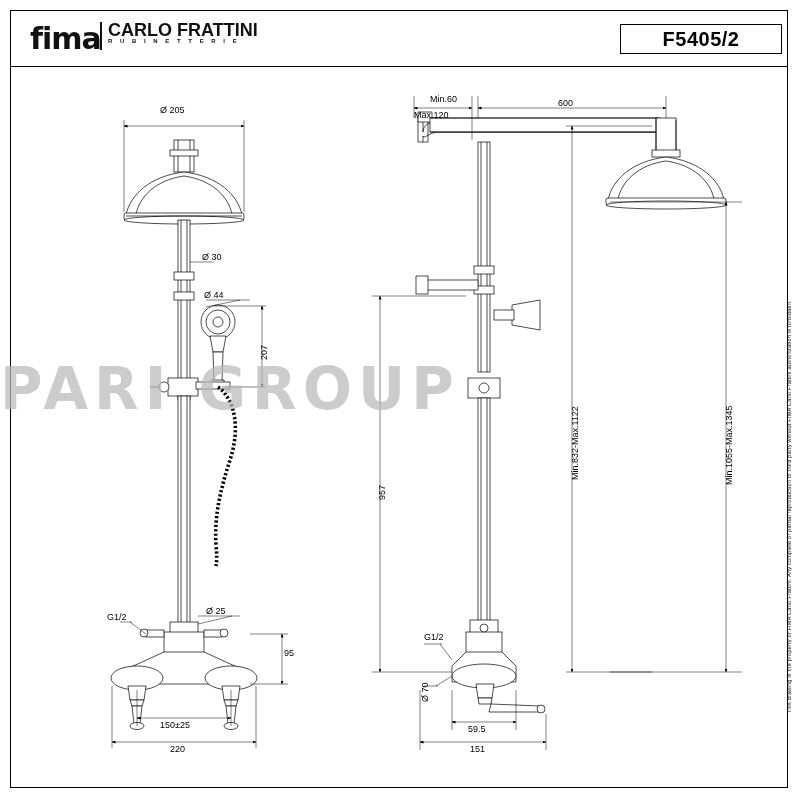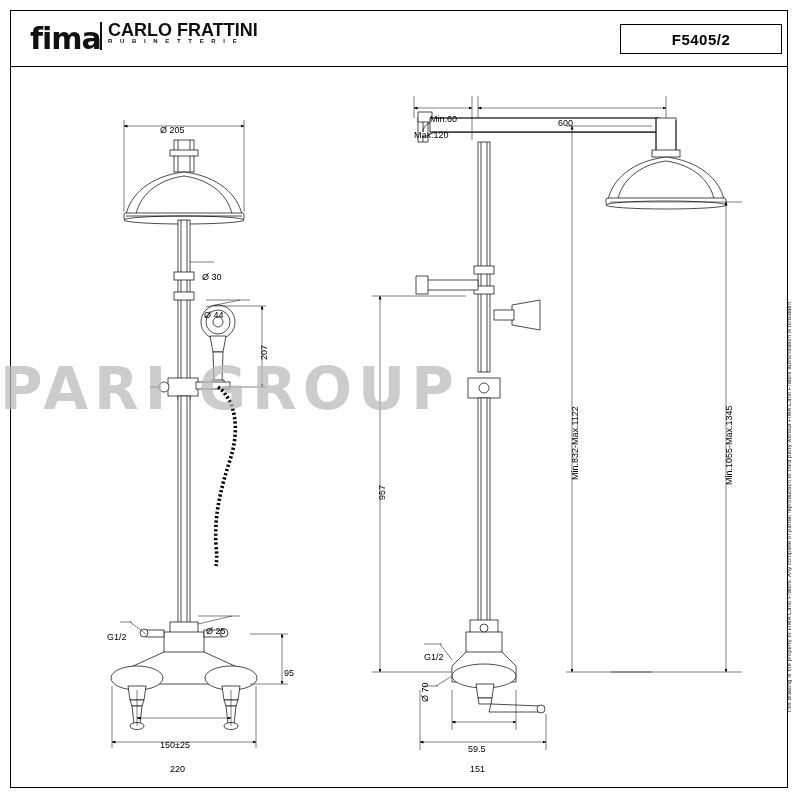--- a/index.html
+++ b/index.html
@@ -1,28 +1,28 @@
 <!DOCTYPE html>
 <html><head>
 <meta charset="utf-8">
 <style>
   html,body{margin:0;padding:0;}
   body{width:800px;height:800px;background:#ffffff;font-family:"Liberation Sans",sans-serif;overflow:hidden;}
   #sheet{position:relative;width:800px;height:800px;}
   .frame{position:absolute;left:10px;top:10px;width:778px;height:778px;border:1px solid #000;box-sizing:border-box;}
-  .dim{position:absolute;font-size:9px;color:#000;white-space:nowrap;letter-spacing:0px;margin-top:20px;}
+  .dim{position:absolute;font-size:9px;color:#000;white-space:nowrap;letter-spacing:0px;}
   .dimv{position:absolute;font-size:9px;color:#000;white-space:nowrap;transform-origin:0 0;transform:rotate(-90deg);}
   
   .logo{position:absolute;left:30px;top:24px;}
   .logo-fima{font-family:"DejaVu Sans",sans-serif;font-weight:bold;font-size:30px;letter-spacing:-1px;color:#111;line-height:30px;}
   .logo-bar{position:absolute;left:100px;top:22px;width:2px;height:28px;background:#111;}
   .logo-cf{position:absolute;left:108px;top:22px;font-family:"Liberation Sans",sans-serif;font-weight:bold;font-size:18px;letter-spacing:0px;color:#111;line-height:16px;}
   .logo-sub{position:absolute;left:108px;top:38px;font-family:"Liberation Sans",sans-serif;font-weight:bold;font-size:6px;letter-spacing:3px;color:#111;}
   .codebox{position:absolute;right:18px;top:24px;border:1px solid #000;width:160px;height:28px;display:flex;align-items:center;justify-content:center;}
-  .codebox span{font-size:15px;font-weight:bold;letter-spacing:0.5px;}
+  .codebox span{font-size:20px;font-weight:bold;letter-spacing:0.5px;}
   .hdr-rule{position:absolute;left:11px;top:66px;width:776px;height:1px;background:#000;}
   .sidetext{position:absolute;right:14px;top:300px;font-size:5.6px;color:#111;white-space:nowrap;transform-origin:100% 0;transform:rotate(-90deg);letter-spacing:0.2px;}
   .wm{position:absolute;left:0;top:355px;width:800px;text-align:left;font-family:"DejaVu Sans",sans-serif;font-weight:bold;font-size:58px;letter-spacing:6px;color:#b9b9b9;opacity:.72;}
   svg{position:absolute;left:0;top:0;}
 </style>
 </head>
 <body>
 
 <div id="sheet">
 

